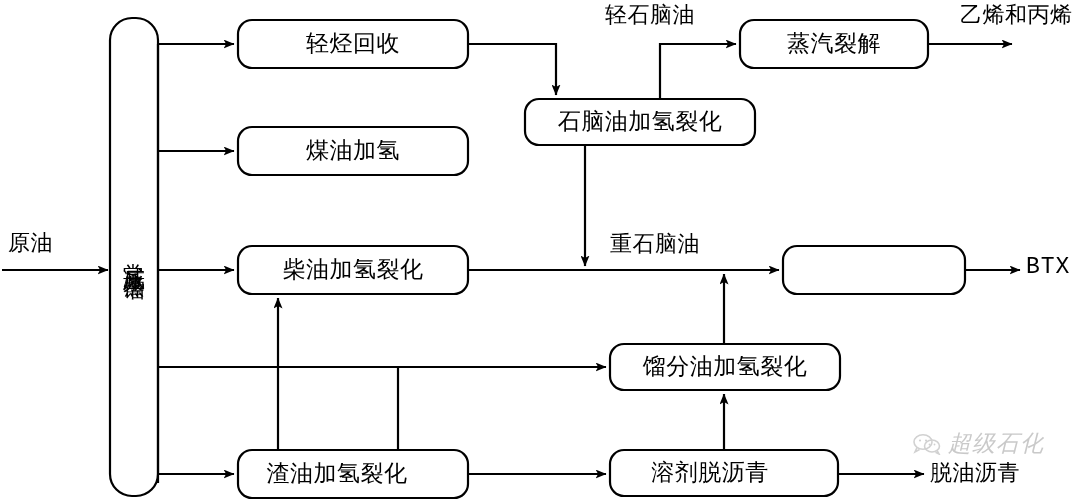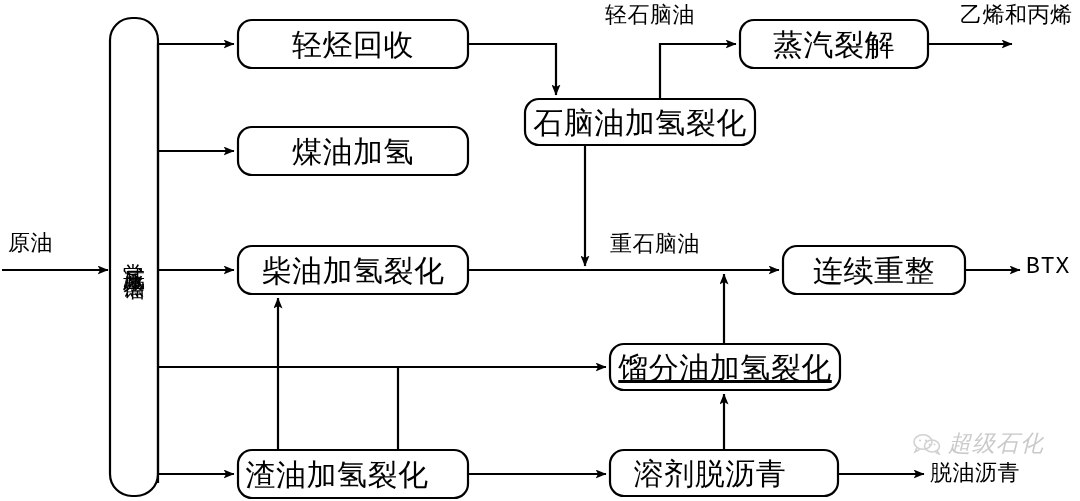--- a/index.html
+++ b/index.html
@@ -34,21 +34,21 @@
     stroke-linecap: butt;
     stroke-linejoin: miter;
   }
   .box-label {
     position: absolute;
     display: flex;
     align-items: center;
     justify-content: center;
     text-align: center;
     color: #000000;
-    font-size: 30px;
+    font-size: 23px;
     line-height: 1.1;
     letter-spacing: 0.5px;
     white-space: nowrap;
     pointer-events: none;
   }
   .col-label {
     position: absolute;
     display: flex;
     align-items: center;
     justify-content: center;
@@ -168,23 +168,22 @@
   <div class="box-label" style="left:238px; top:127px; width:230px; height:48px;">煤油加氢</div>
 
   <div class="box-label" style="left:238px; top:246px; width:230px; height:48px;">柴油加氢裂化</div>
 
   <div class="box-label" style="left:238px; top:450px; width:198px; height:48px;">渣油加氢裂化</div>
 
   <div class="box-label" style="left:525px; top:99px; width:230px; height:46px;">石脑油加氢裂化</div>
 
   <div class="box-label" style="left:740px; top:20px; width:188px; height:48px;">蒸汽裂解</div>
 
-  <div class="box-label" style="left:783px; top:246px; width:182px; height:48px;">连续重整</div>
-
-  <div class="box-label" style="left:610px; top:344px; width:230px; height:46px;text-decoration:underline;">馏分油加氢裂化</div>
+
+  <div class="box-label" style="left:610px; top:344px; width:230px; height:46px;">馏分油加氢裂化</div>
 
   <div class="box-label" style="left:610px; top:450px; width:200px; height:46px;">溶剂脱沥青</div>
 
   <div class="stream-label" style="left:8px; top:228px;">原油</div>
 
   <div class="stream-label" style="left:605px; top:0px;">轻石脑油</div>
 
   <div class="stream-label" style="left:960px; top:0px;">乙烯和丙烯</div>
 
   <div class="stream-label" style="left:610px; top:229px;">重石脑油</div>

